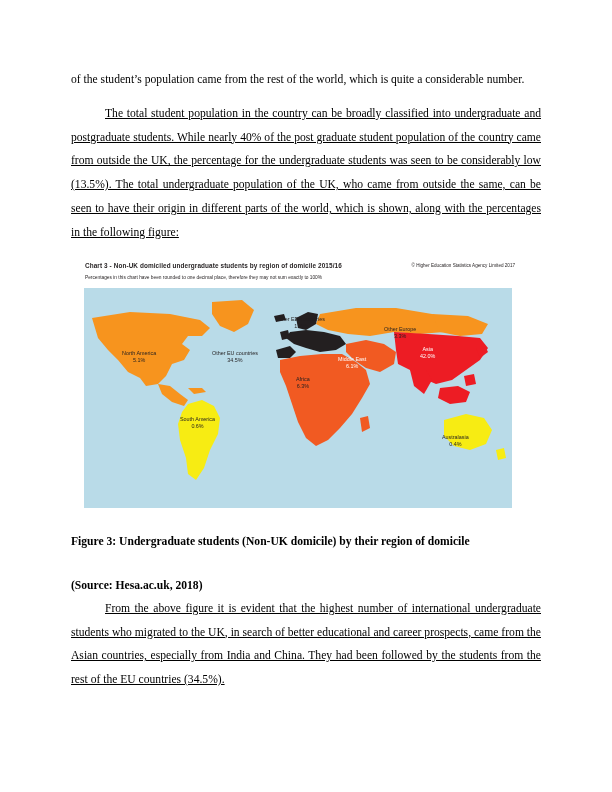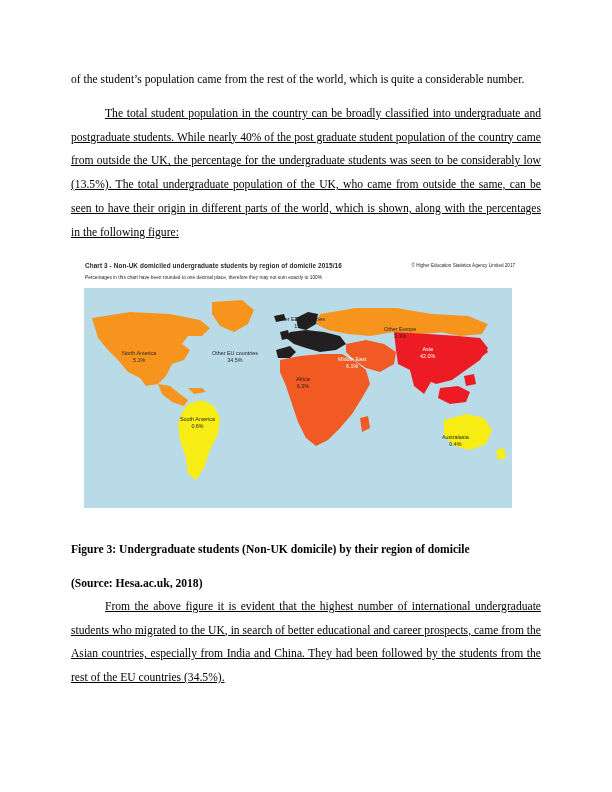--- a/index.html
+++ b/index.html
@@ -86,27 +86,27 @@
     font-size: 5.4px;
     color: #231f20;
     text-align: center;
     line-height: 1.25;
     white-space: nowrap;
   }
   .lbl .pct { display: block; }
   .lbl.white { color: #ffffff; }
 
   .fig-caption {
-    margin-top: 30px;
+    margin-top: 22px;
     font-size: 11.6px;
     font-weight: bold;
     line-height: 2.0;
   }
   .fig-source {
-    margin-top: 10px;
+    margin-top: 20px;
     font-size: 11.6px;
     font-weight: bold;
     line-height: 2.0;
   }
   .after-fig { margin-top: 16px; }
 </style>
 </head>
 <body>
 
 <div class="page">

